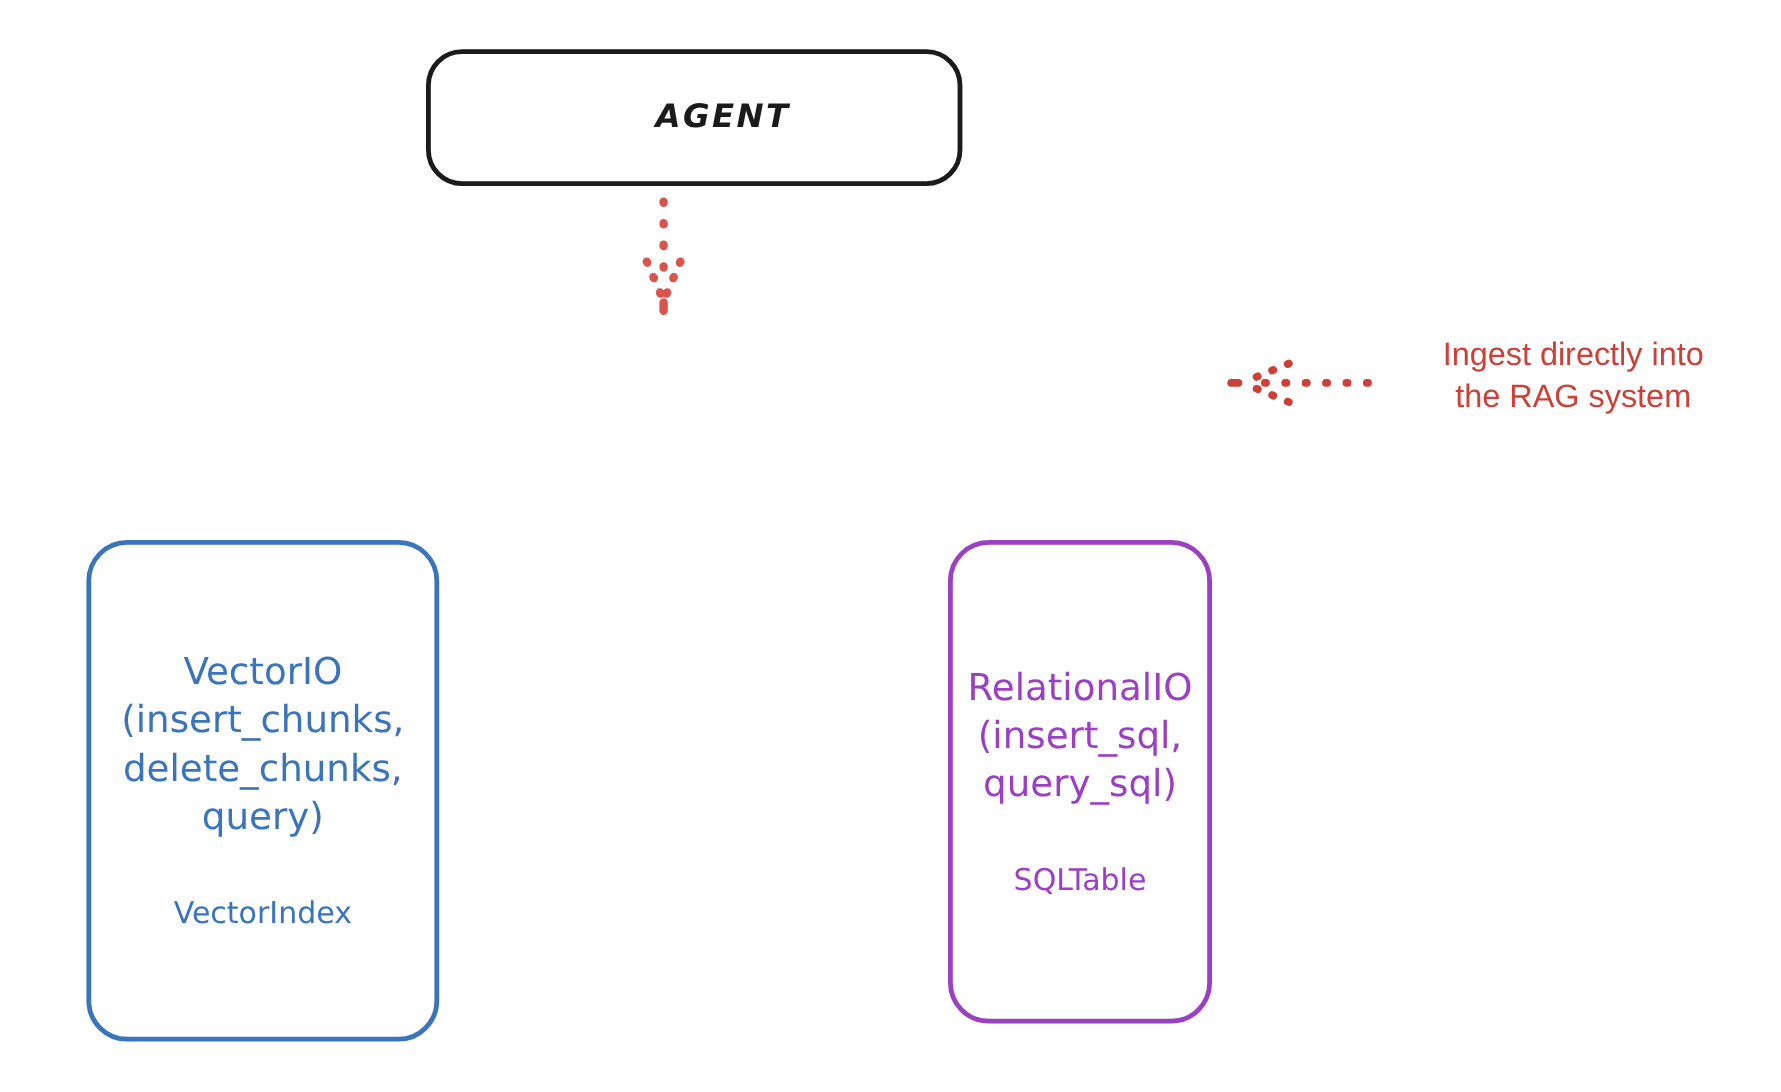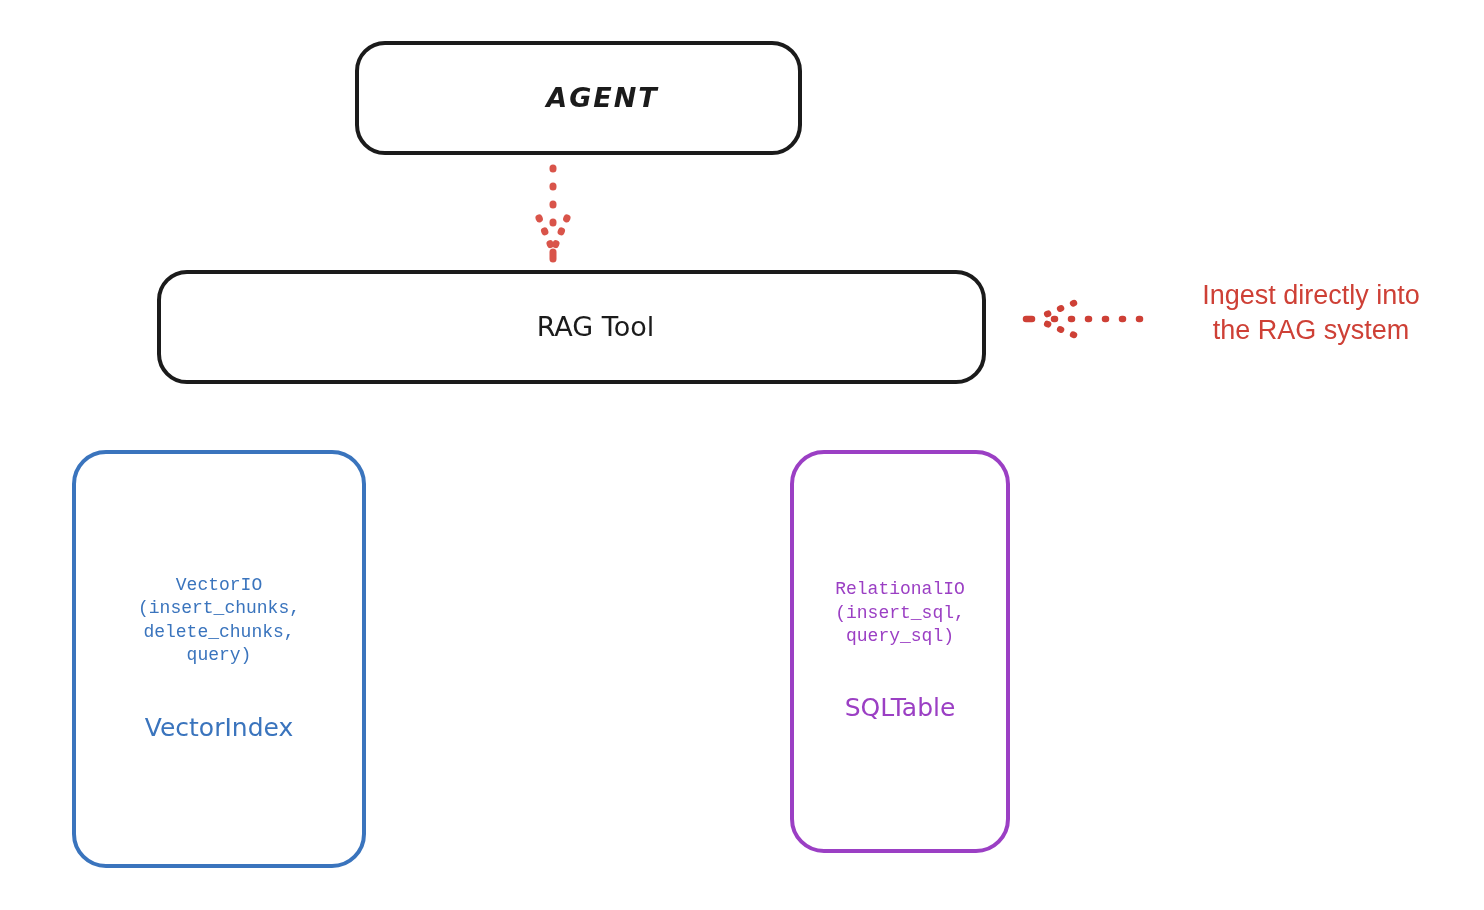--- a/index.html
+++ b/index.html
@@ -69,24 +69,23 @@
   }
 
   
   .provider {
     border-width: 4.5px;
     border-style: solid;
     border-radius: 34px;
     padding: 6px 10px;
   }
   .provider .api-label {
-    font-size: 18px;
+    font-size: 31px;
     line-height: 1.3;
     white-space: pre-line;
-    font-family: Liberation Mono, monospace;
   }
   .provider .index-label {
     font-size: 25px;
     line-height: 1.3;
     margin-top: 44px;
     white-space: pre-line;
   }
 
   #vector-io-node {
     left: 72px;
@@ -159,23 +158,20 @@
 
   <svg class="connector" id="agent-to-rag-arrow" viewBox="0 0 66 108">
     <g stroke="#d9544a" stroke-width="7" stroke-linecap="round" fill="none">
       <line x1="33" y1="8" x2="33" y2="70" stroke-dasharray="1 17"></line>
       <line x1="19" y1="58" x2="31" y2="86" stroke-dasharray="1 13"></line>
       <line x1="47" y1="58" x2="35" y2="86" stroke-dasharray="1 13"></line>
       <line x1="33" y1="92" x2="33" y2="99"></line>
     </g>
   </svg>
 
-  <div class="node" id="rag-tool-node">
-    <div class="node-label">RAG Tool</div>
-  </div>
 
   <svg class="connector" id="ingest-arrow" viewBox="0 0 128 46">
     <g stroke="#ce4036" stroke-width="6.5" stroke-linecap="round" fill="none">
       <line x1="122" y1="23" x2="30" y2="23" stroke-dasharray="1 16"></line>
       <line x1="56" y1="7" x2="22" y2="21" stroke-dasharray="1 13"></line>
       <line x1="56" y1="39" x2="22" y2="25" stroke-dasharray="1 13"></line>
       <line x1="14" y1="23" x2="8" y2="23"></line>
     </g>
   </svg>
 

